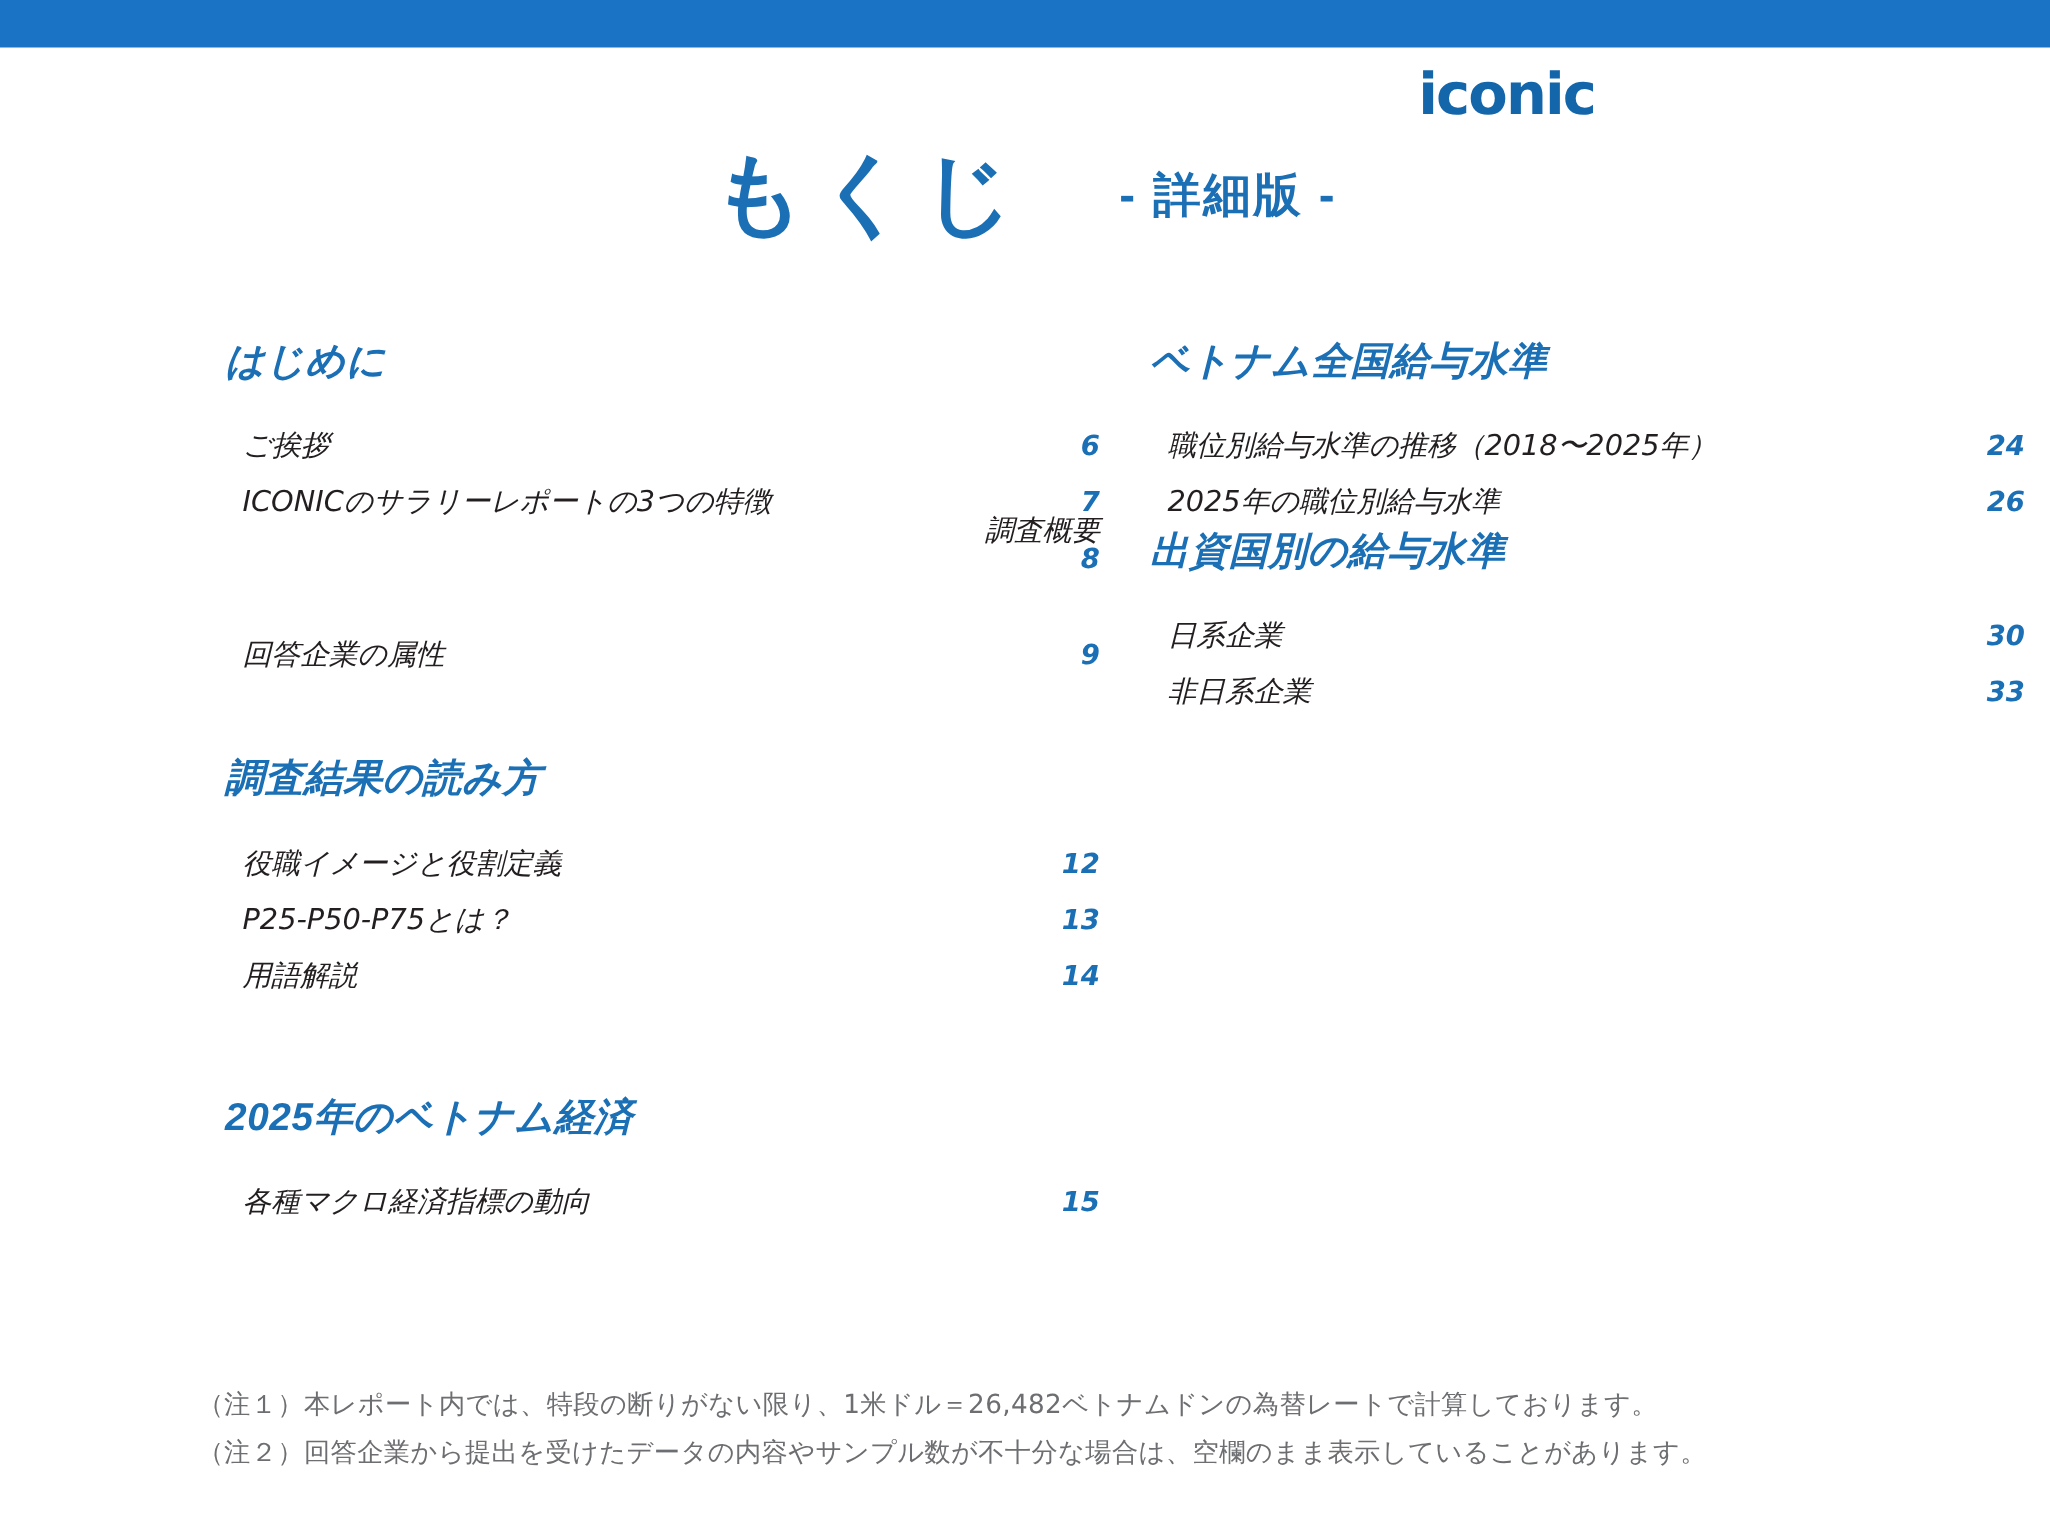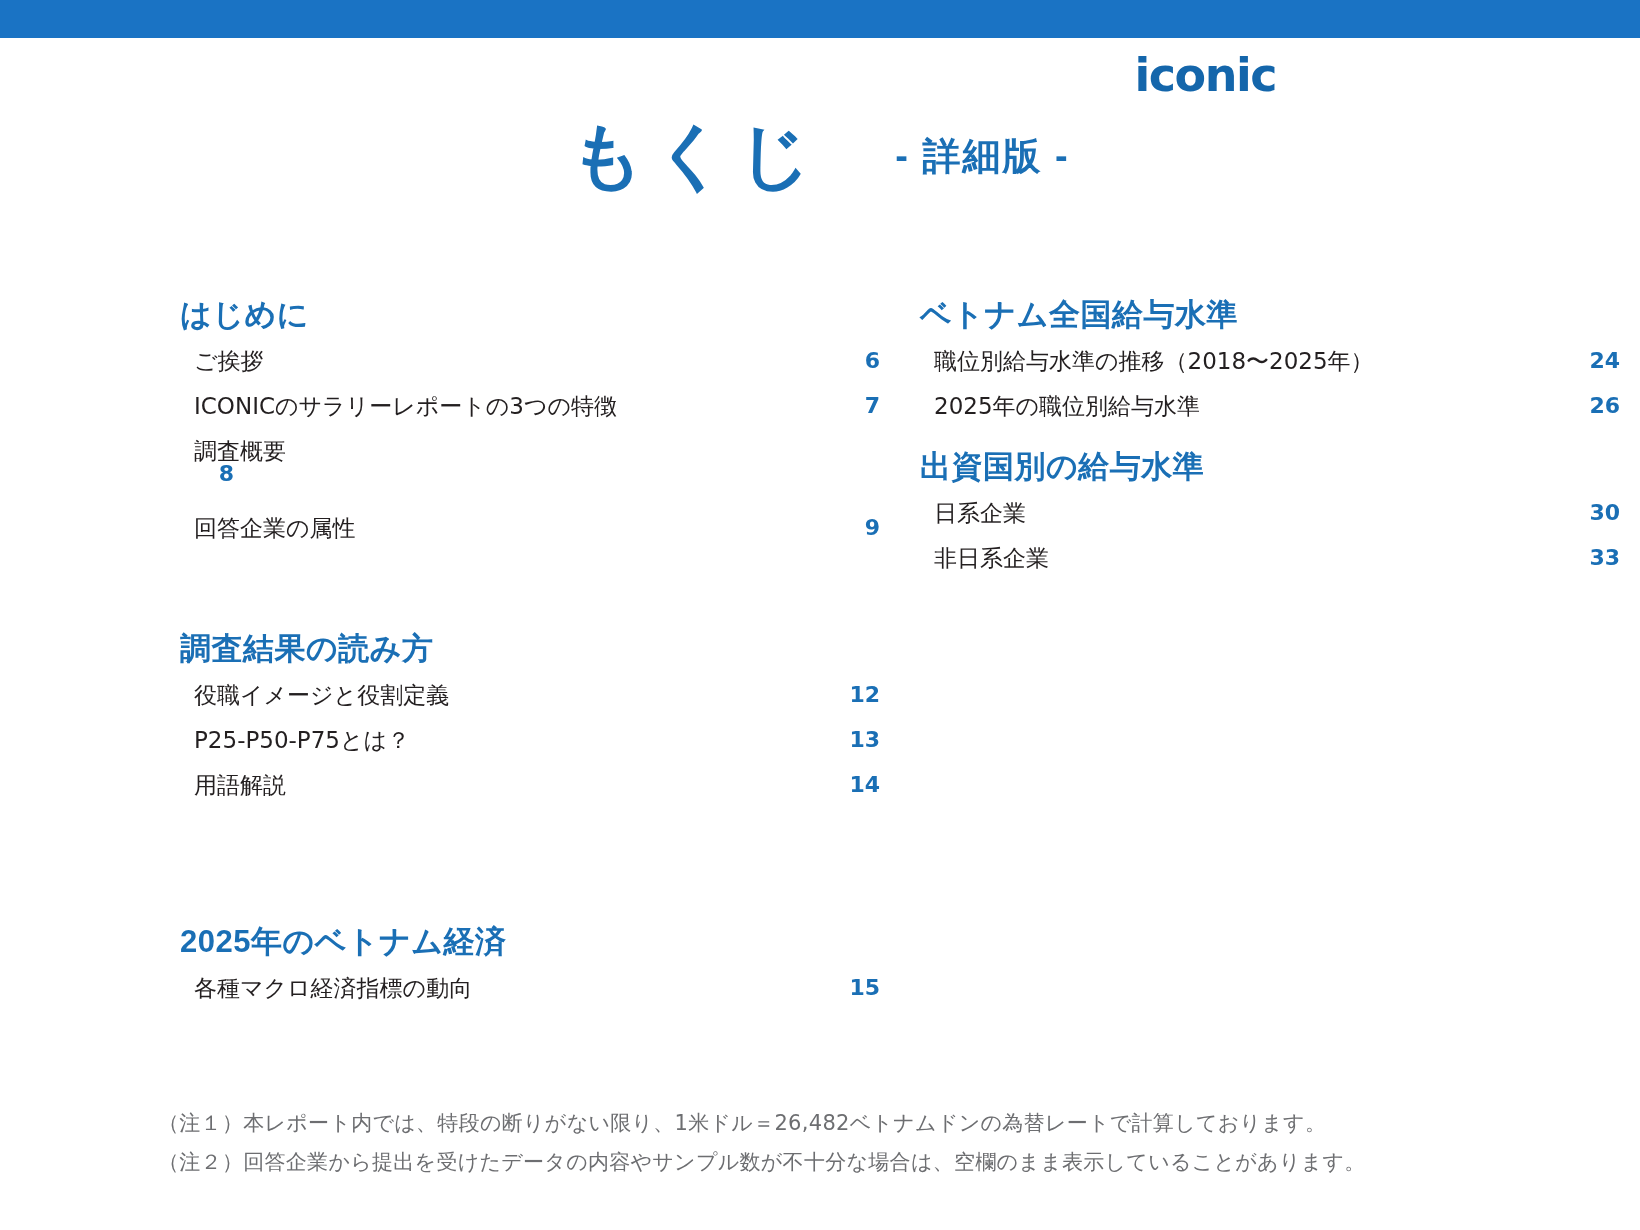--- a/index.html
+++ b/index.html
@@ -65,24 +65,25 @@
     font-weight: bold;
     color: #1a6fb5;
     letter-spacing: 2px;
     margin-left: 26px;
     padding-bottom: 12px;
   }
 
   
   .columns {
     position: absolute;
-    top: 294px;
+    top: 268px;
     left: 0;
     width: 1640px;
     display: flex;
+    font-style: italic;
   }
   .col {
     width: 700px;
   }
   .col-left  { margin-left: 180px; }
   .col-right { margin-left: 40px; }
 
   .group { margin-bottom: 6px; }
 
   .group-heading {
@@ -90,21 +91,21 @@
     font-weight: bold;
     color: #1a6fb5;
     letter-spacing: 0.5px;
     line-height: 1.35;
     margin-bottom: 14px;
     white-space: nowrap;
   }
 
   .entry {
     display: flex;
-    align-items: flex-start;
+    align-items: flex-end;
     line-height: 1.0;
     padding: 0 0 0 14px;
   }
   .entry-label {
     font-size: 23px;
     color: #231f20;
     white-space: nowrap;
     font-family: "DejaVu Sans", "Liberation Sans", sans-serif;
   }
   .entry-dots { flex: 1 1 auto; }
@@ -183,21 +184,21 @@
             <span class="entry-label">P25-P50-P75とは？</span>
             <span class="entry-dots"></span>
             <span class="entry-page">13</span>
           </div>
           <div class="entry" style="height: 45px;">
             <span class="entry-label">用語解説</span>
             <span class="entry-dots"></span>
             <span class="entry-page">14</span>
           </div>
         </div>
-        <div class="group" style="margin-top: 102px;">
+        <div class="group" style="margin-top: 80px;">
           <div class="group-heading">2025年のベトナム経済</div>
           <div class="entry" style="height: 45px;">
             <span class="entry-label">各種マクロ経済指標の動向</span>
             <span class="entry-dots"></span>
             <span class="entry-page">15</span>
           </div>
         </div>
       </div>
     <div class="col col-right" id="col-right">
         <div class="group" style="margin-top: 0px;">

